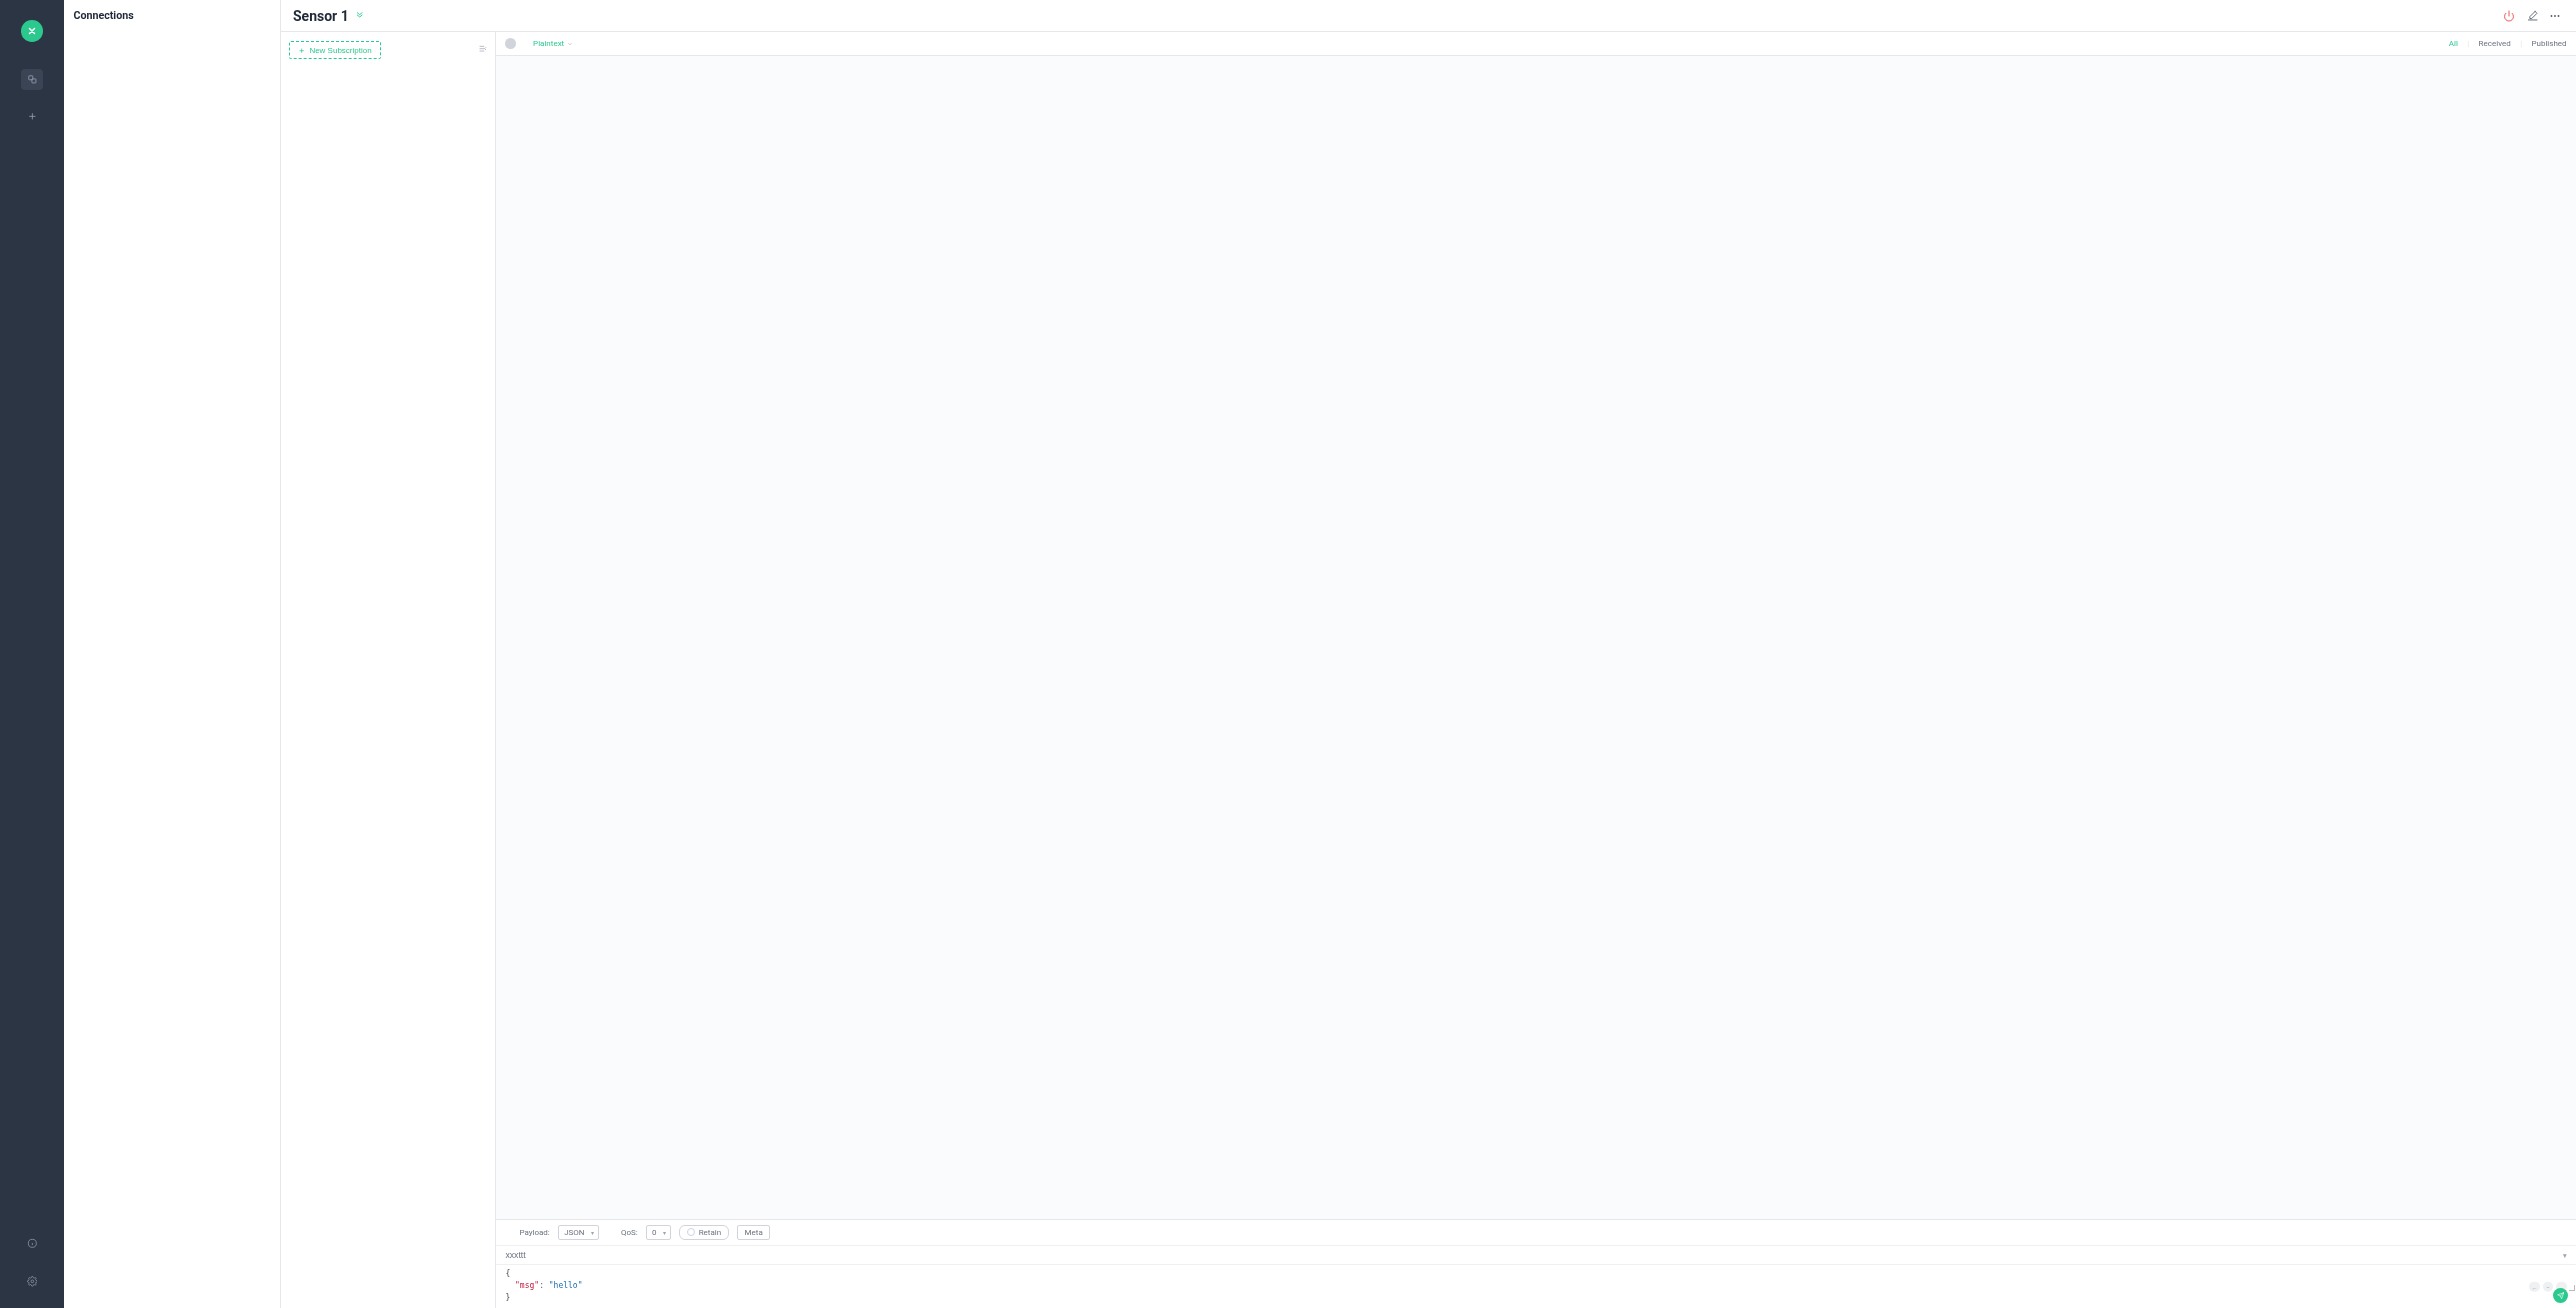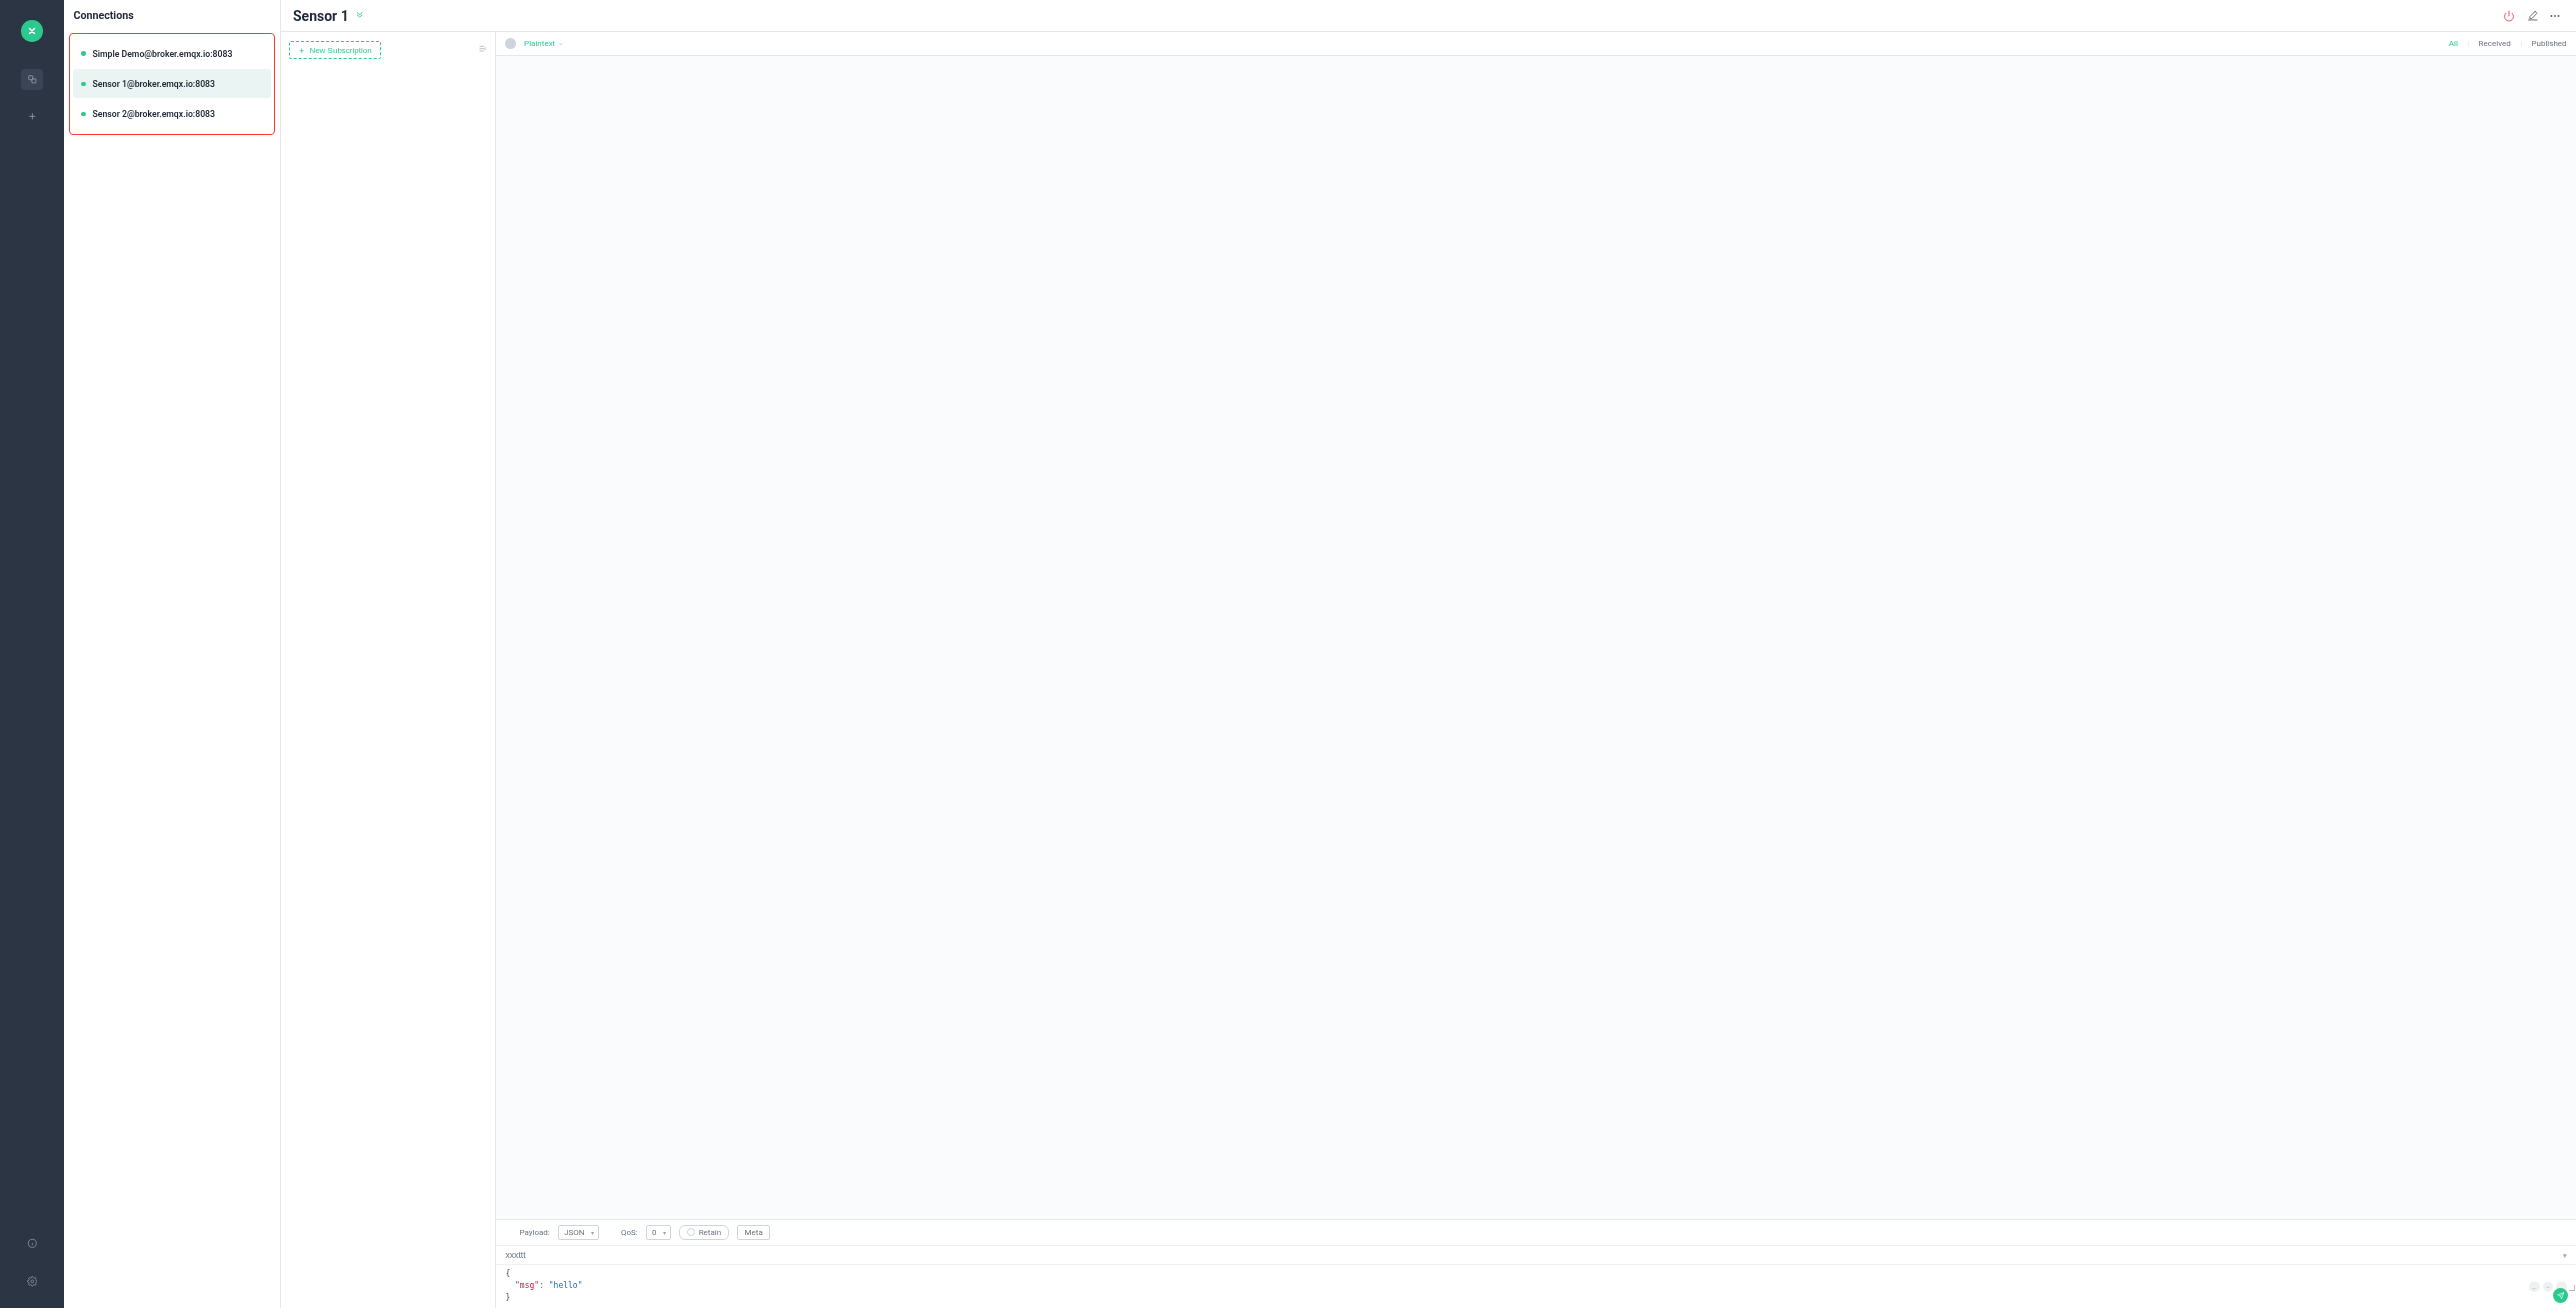--- a/index.html
+++ b/index.html
@@ -113,21 +113,21 @@
     height: 24px; border-bottom: 0.7px solid #e5e7eb;
     display: flex; align-items: center;
     padding: 0 9.4px;
     font-size: 8px;
   }
   .format-badge {
     width: 10.7px; height: 10.7px; border-radius: 50%;
     background: #d1d5db; flex-shrink: 0;
   }
   .format-select {
-    color: #2cc98f; margin-left: 8px; cursor: pointer;
+    color: #2cc98f; margin-left: 17px; cursor: pointer;
     display: inline-flex; align-items: center; gap: 2.7px;
   }
   .filter-tabs { margin-left: auto; display: flex; align-items: center; gap: 9.4px; }
   .filter-tab { color: #6b7280; cursor: pointer; }
   .filter-tab.active { color: #2cc98f; }
   .filter-div { color: #e5e7eb; }
 
   .msgs-body { flex: 1; background: #fafbfc; }
 
   
@@ -246,34 +246,20 @@
   <div class="nav-item">
     <svg viewBox="0 0 24 24" fill="none" stroke="#9aa3af" stroke-width="1.6">
       <circle cx="12" cy="12" r="3"></circle>
       <path d="M19.4 15a1.7 1.7 0 0 0 .34 1.87l.06.06a2 2 0 1 1-2.83 2.83l-.06-.06a1.7 1.7 0 0 0-1.87-.34 1.7 1.7 0 0 0-1 1.56V21a2 2 0 1 1-4 0v-.09a1.7 1.7 0 0 0-1-1.56 1.7 1.7 0 0 0-1.87.34l-.06.06a2 2 0 1 1-2.83-2.83l.06-.06a1.7 1.7 0 0 0 .34-1.87 1.7 1.7 0 0 0-1.56-1H3a2 2 0 1 1 0-4h.09a1.7 1.7 0 0 0 1.56-1 1.7 1.7 0 0 0-.34-1.87l-.06-.06a2 2 0 1 1 2.83-2.83l.06.06a1.7 1.7 0 0 0 1.87.34H9a1.7 1.7 0 0 0 1-1.56V3a2 2 0 1 1 4 0v.09a1.7 1.7 0 0 0 1 1.56 1.7 1.7 0 0 0 1.87-.34l.06-.06a2 2 0 1 1 2.83 2.83l-.06.06a1.7 1.7 0 0 0-.34 1.87V9a1.7 1.7 0 0 0 1.56 1H21a2 2 0 1 1 0 4h-.09a1.7 1.7 0 0 0-1.56 1z"></path>
     </svg>
   </div>
 </div>
 
 <div class="connections-panel">
   <div class="connections-title">Connections</div>
-  <div class="conn-list-wrap">
-    <div class="conn-item">
-      <span class="conn-dot"></span>
-      <span>Simple Demo@broker.emqx.io:8083</span>
-    </div>
-    <div class="conn-item selected">
-      <span class="conn-dot"></span>
-      <span>Sensor 1@broker.emqx.io:8083</span>
-    </div>
-    <div class="conn-item">
-      <span class="conn-dot"></span>
-      <span>Sensor 2@broker.emqx.io:8083</span>
-    </div>
-  </div>
 </div>
 
 <div class="main">
   <div class="main-header">
     <span class="main-title">Sensor 1</span>
     <span>
       <svg width="9.4" height="9.4" viewBox="0 0 24 24" fill="none" stroke="#2cc98f" stroke-width="2.4" stroke-linecap="round">
           <path d="M6 7l6 5 6-5M6 13l6 5 6-5"></path>
         </svg>
     </span>

